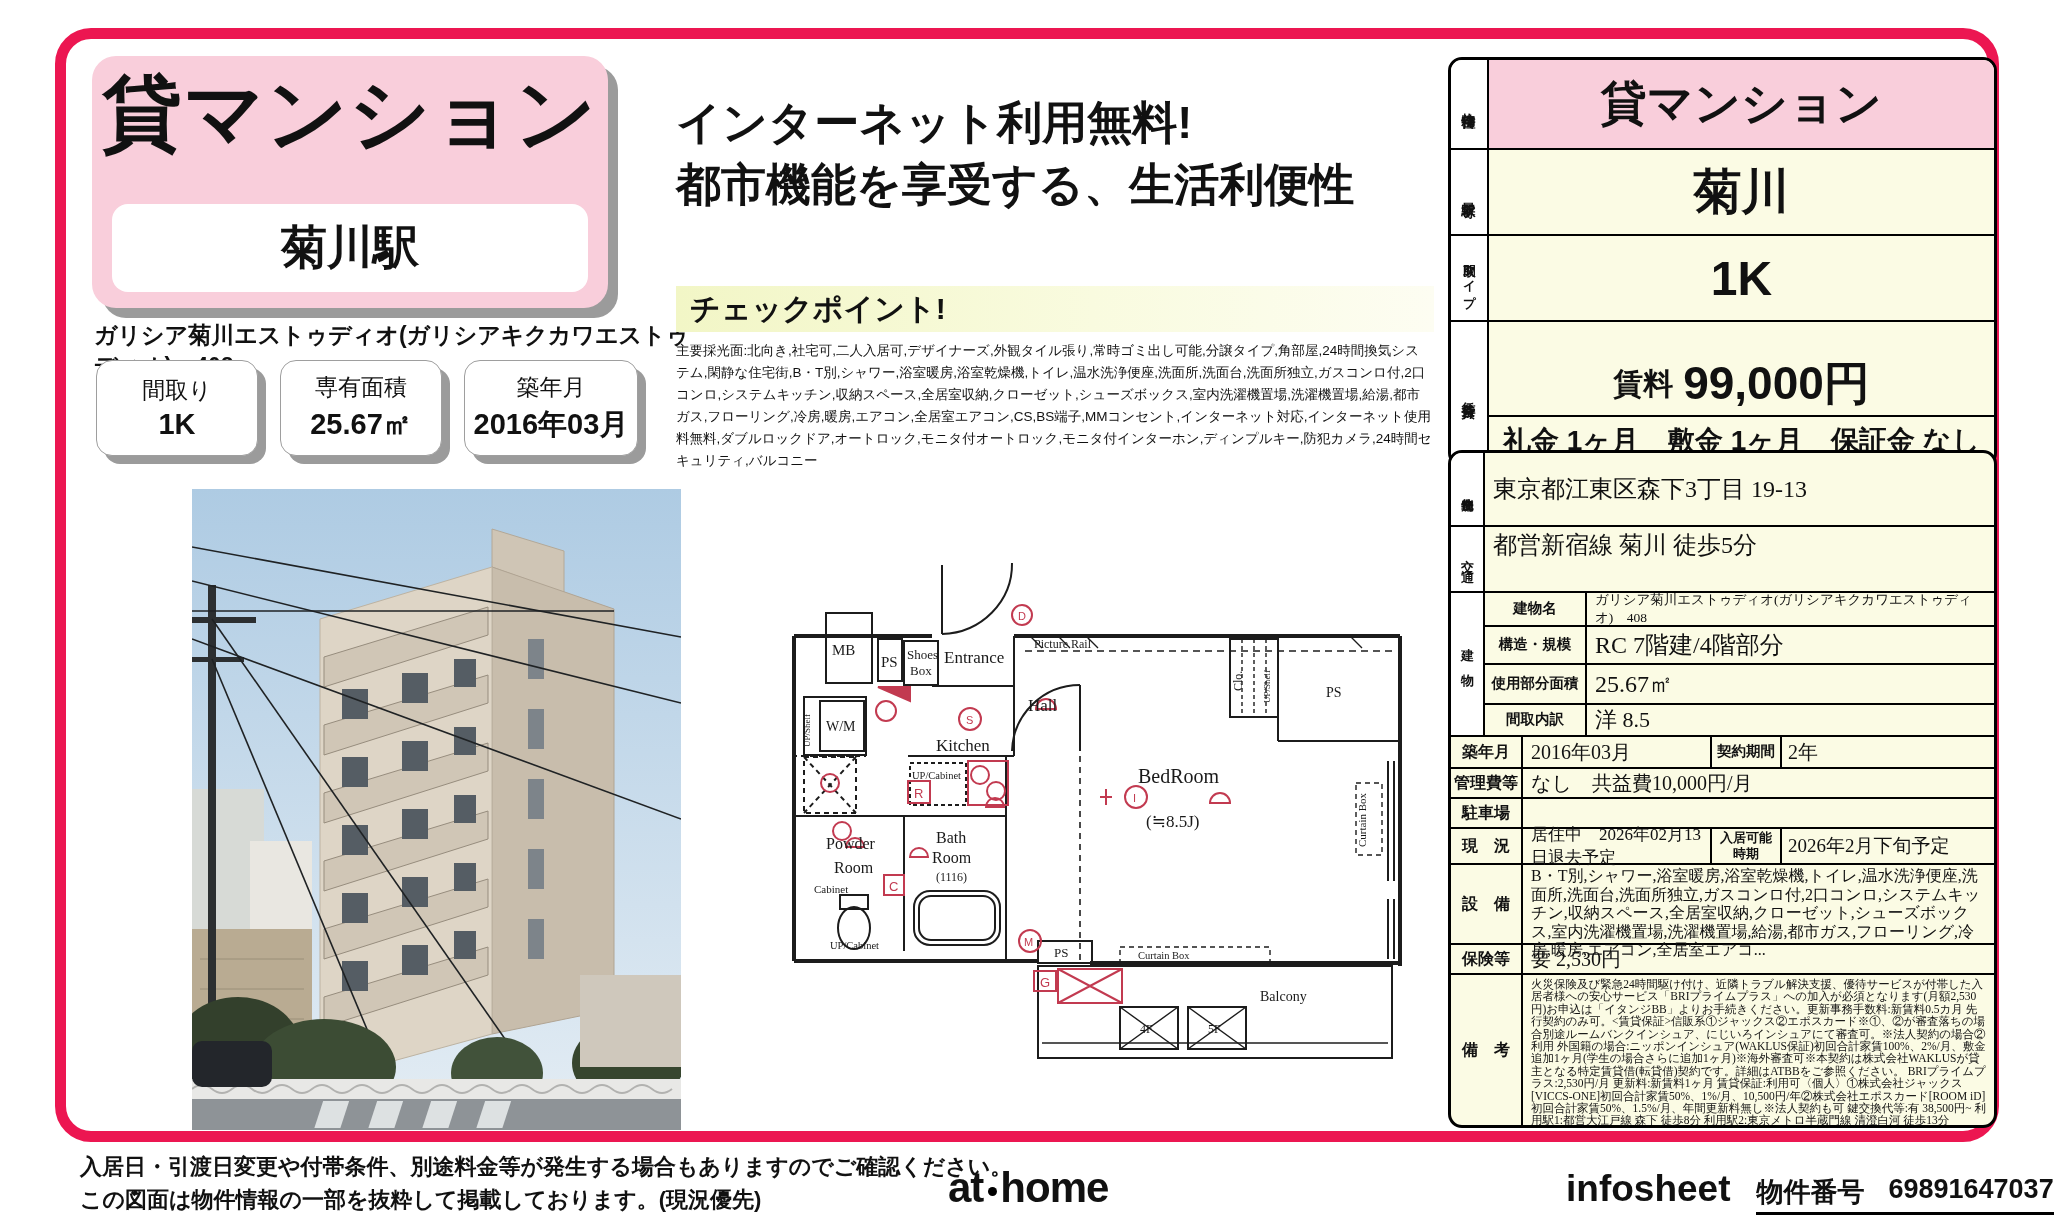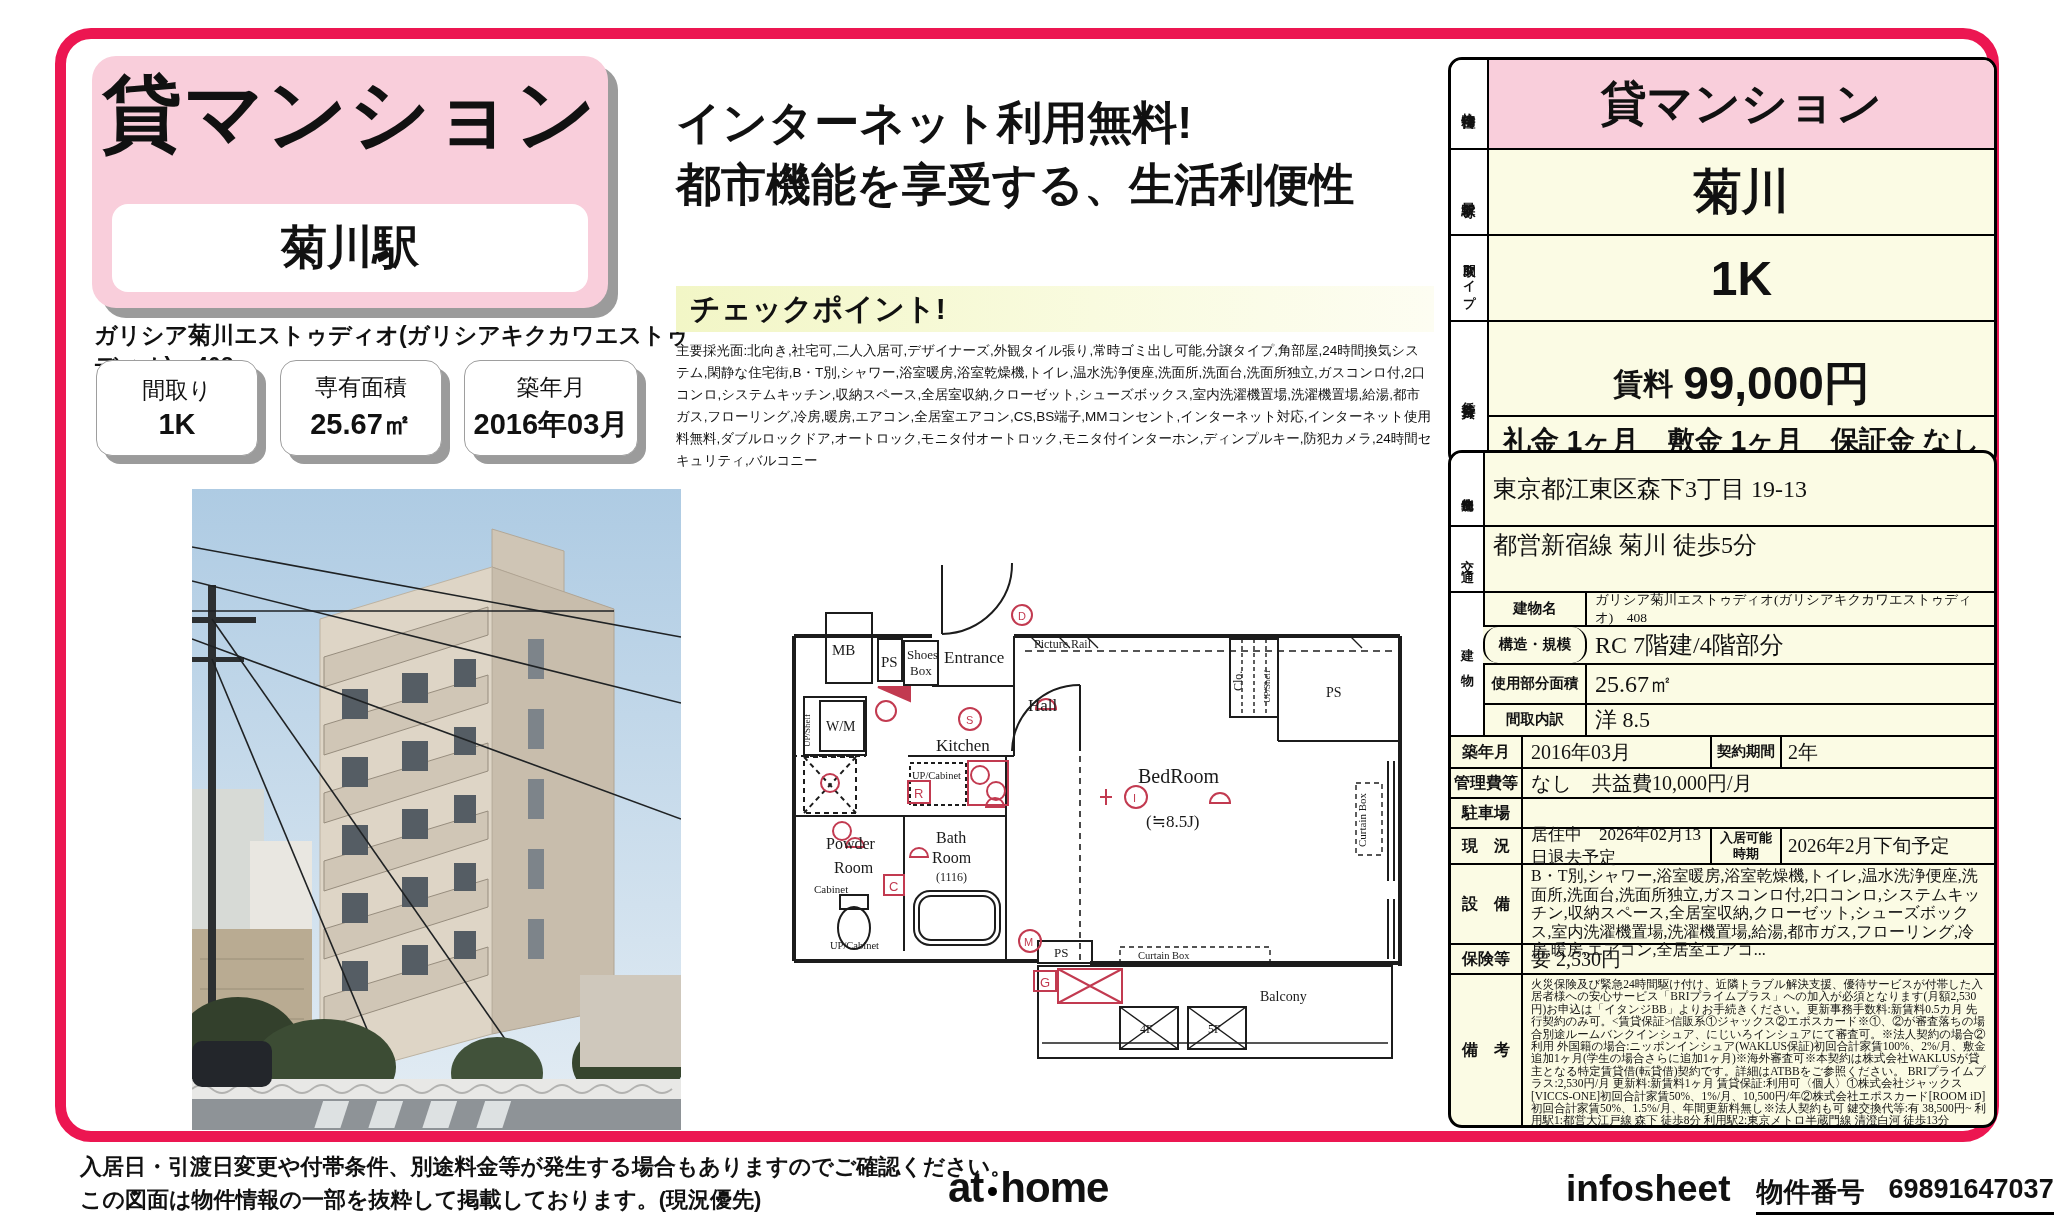--- a/index.html
+++ b/index.html
@@ -335,21 +335,21 @@
       <div class="val serif" style="font-size:24px;align-items:flex-start;padding-top:2px;">都営新宿線 菊川 徒歩5分</div>
     </div>
     <div class="t-row" style="height:142px;">
       <div class="vlab" style="letter-spacing:26px;border-right:none;">建物</div>
       <div class="subcol">
         <div class="subrow" style="height:32px;border-radius:13px;">
           <div class="midlab" style="width:100px;">建物名</div>
           <div class="val serif" style="font-size:13.5px;">ガリシア菊川エストゥディオ(ガリシアキクカワエストゥディオ)　408</div>
         </div>
         <div class="subrow" style="height:36px;">
-          <div class="midlab" style="width:100px;border-radius:15px;">構造・規模</div>
+          <div class="midlab" style="width:100px;">構造・規模</div>
           <div class="val serif" style="font-size:24px;">RC 7階建/4階部分</div>
         </div>
         <div class="subrow" style="height:38px;">
           <div class="midlab" style="width:100px;">使用部分面積</div>
           <div class="val serif" style="font-size:24px;">25.67㎡</div>
         </div>
         <div class="subrow" style="height:30px;">
           <div class="midlab" style="width:100px;">間取内訳</div>
           <div class="val serif" style="font-size:22px;">洋 8.5</div>
         </div>

